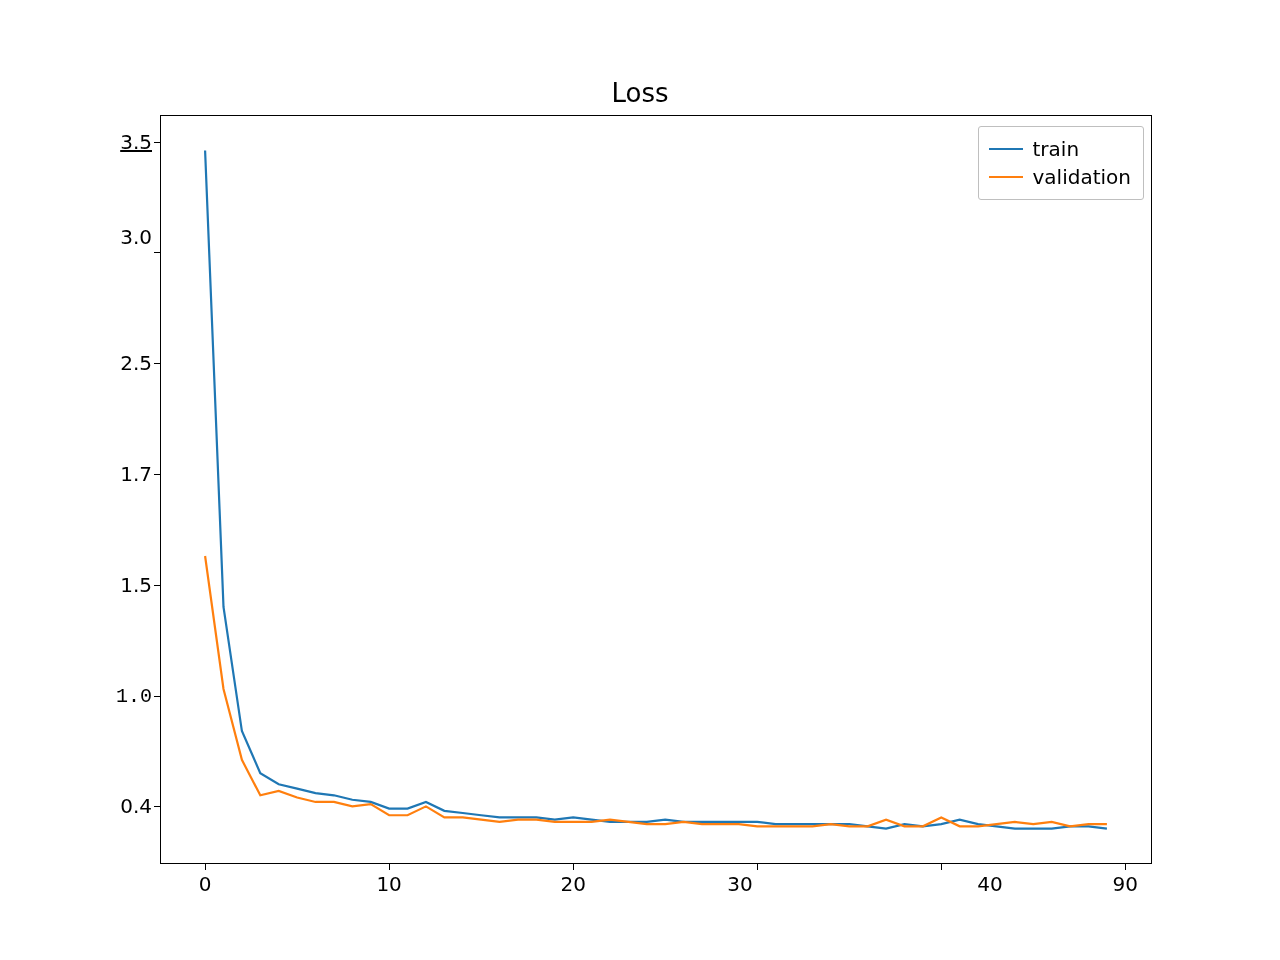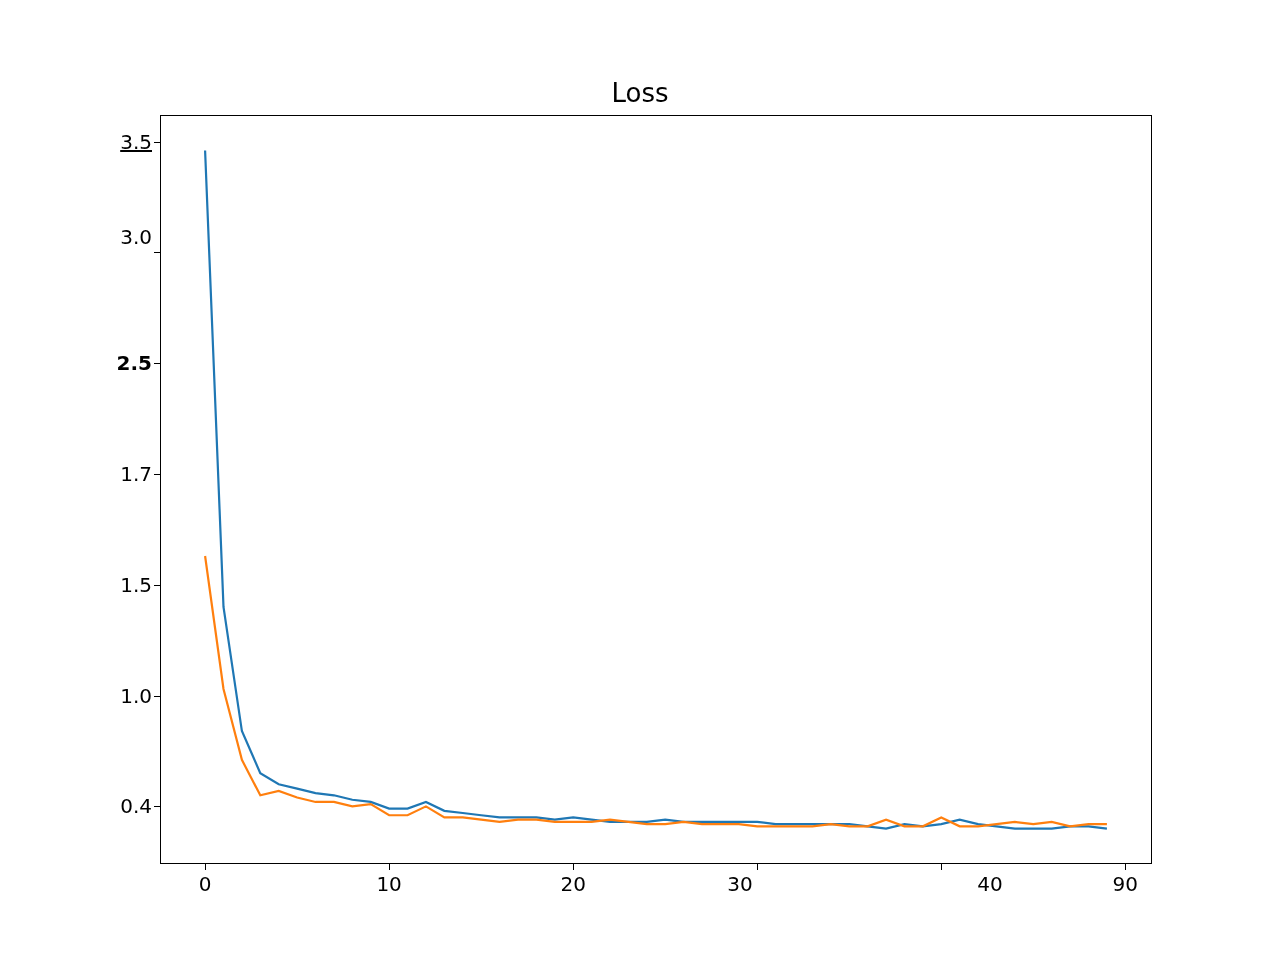--- a/index.html
+++ b/index.html
@@ -119,27 +119,37 @@
       <div class="tick-mark-x" style="left: 941.269px;"></div>
       <div class="tick-label-x" style="left: 990px;">40</div>
       <div class="tick-mark-x" style="left: 1125.31px;"></div>
       <div class="tick-label-x" style="left: 1125.31px;">90</div>
     </div>
 
   <div id="yticks">
       <div class="tick-mark-y" style="top: 806.385px;"></div>
       <div class="tick-label-y" style="top: 806.385px;">0.4</div>
       <div class="tick-mark-y" style="top: 695.586px;"></div>
-      <div class="tick-label-y" style="top: 695.586px;">1.0</div>
+      <div class="tick-label-y" style="top: 695.586px; font-family: Liberation Mono, monospace;">1.0</div>
       <div class="tick-mark-y" style="top: 584.787px;"></div>
       <div class="tick-label-y" style="top: 584.787px;">1.5</div>
       <div class="tick-mark-y" style="top: 473.988px;"></div>
       <div class="tick-label-y" style="top: 473.988px;">1.7</div>
       <div class="tick-mark-y" style="top: 363.189px;"></div>
-      <div class="tick-label-y" style="top: 363.189px; font-weight: bold;">2.5</div>
+      <div class="tick-label-y" style="top: 363.189px;">2.5</div>
       <div class="tick-mark-y" style="top: 252.391px;"></div>
       <div class="tick-label-y" style="top: 237px;">3.0</div>
       <div class="tick-mark-y" style="top: 141.592px;"></div>
       <div class="tick-label-y" style="top: 141.592px; text-decoration: underline;">3.5</div>
     </div>
 
+  <div class="legend">
+    <div class="legend-row">
+      <div class="legend-swatch" id="sw0" style="background: rgb(31, 119, 180);"></div>
+      <span>train</span>
+    </div>
+    <div class="legend-row">
+      <div class="legend-swatch" id="sw1" style="background: rgb(255, 127, 14);"></div>
+      <span>validation</span>
+    </div>
+  </div>
 
 </div>
 
 </body></html>

